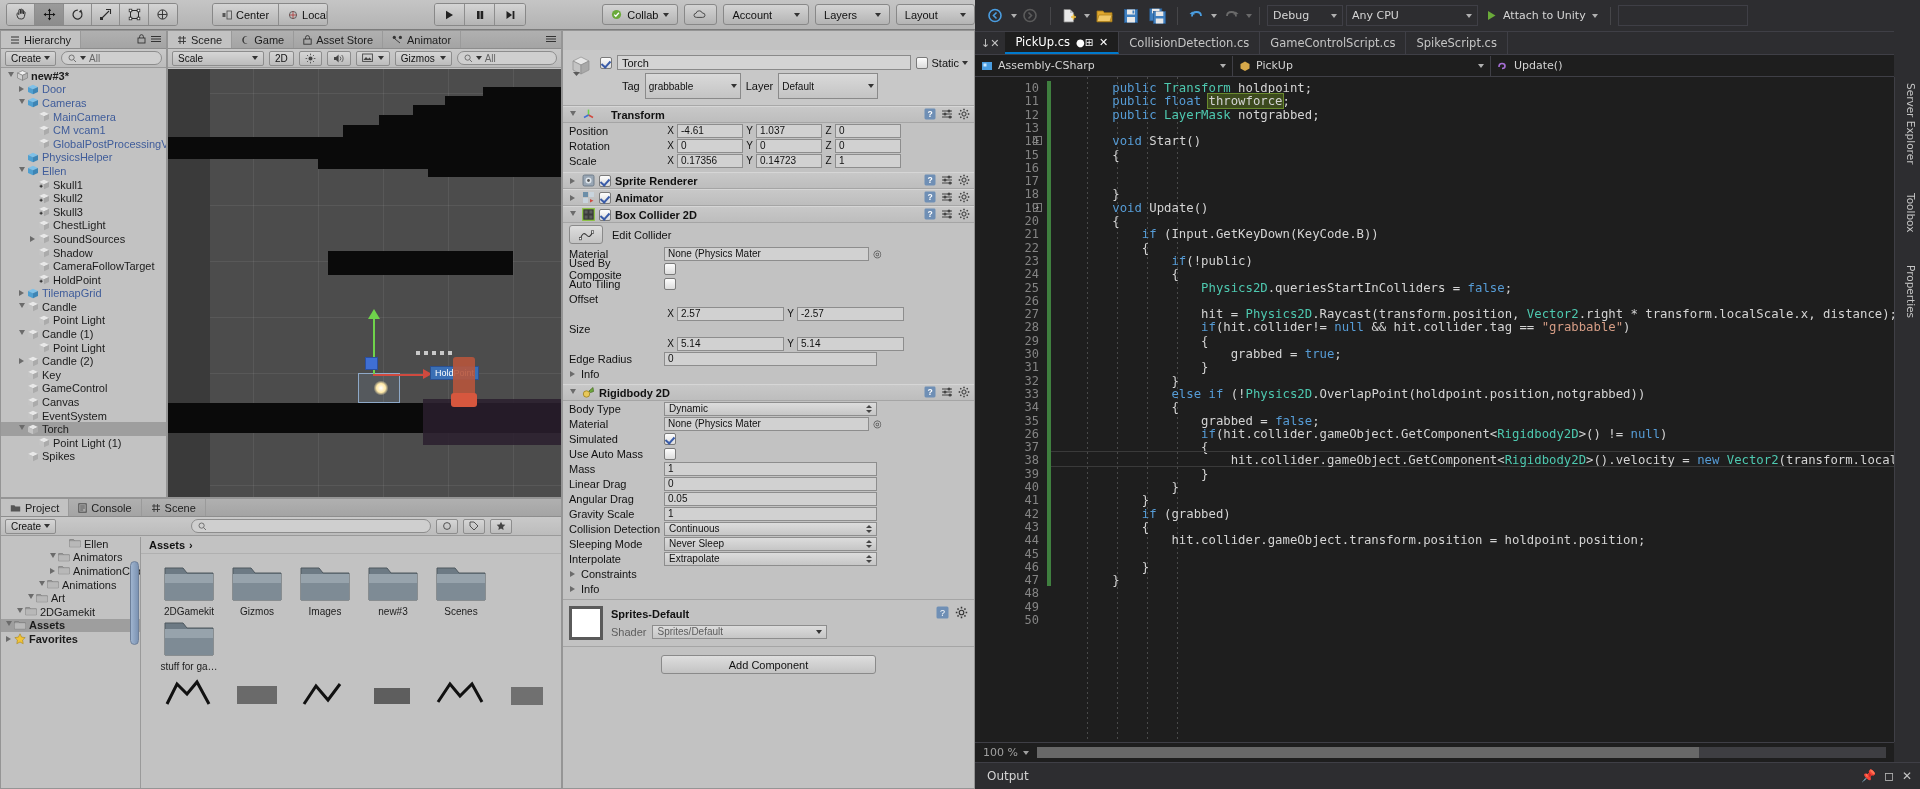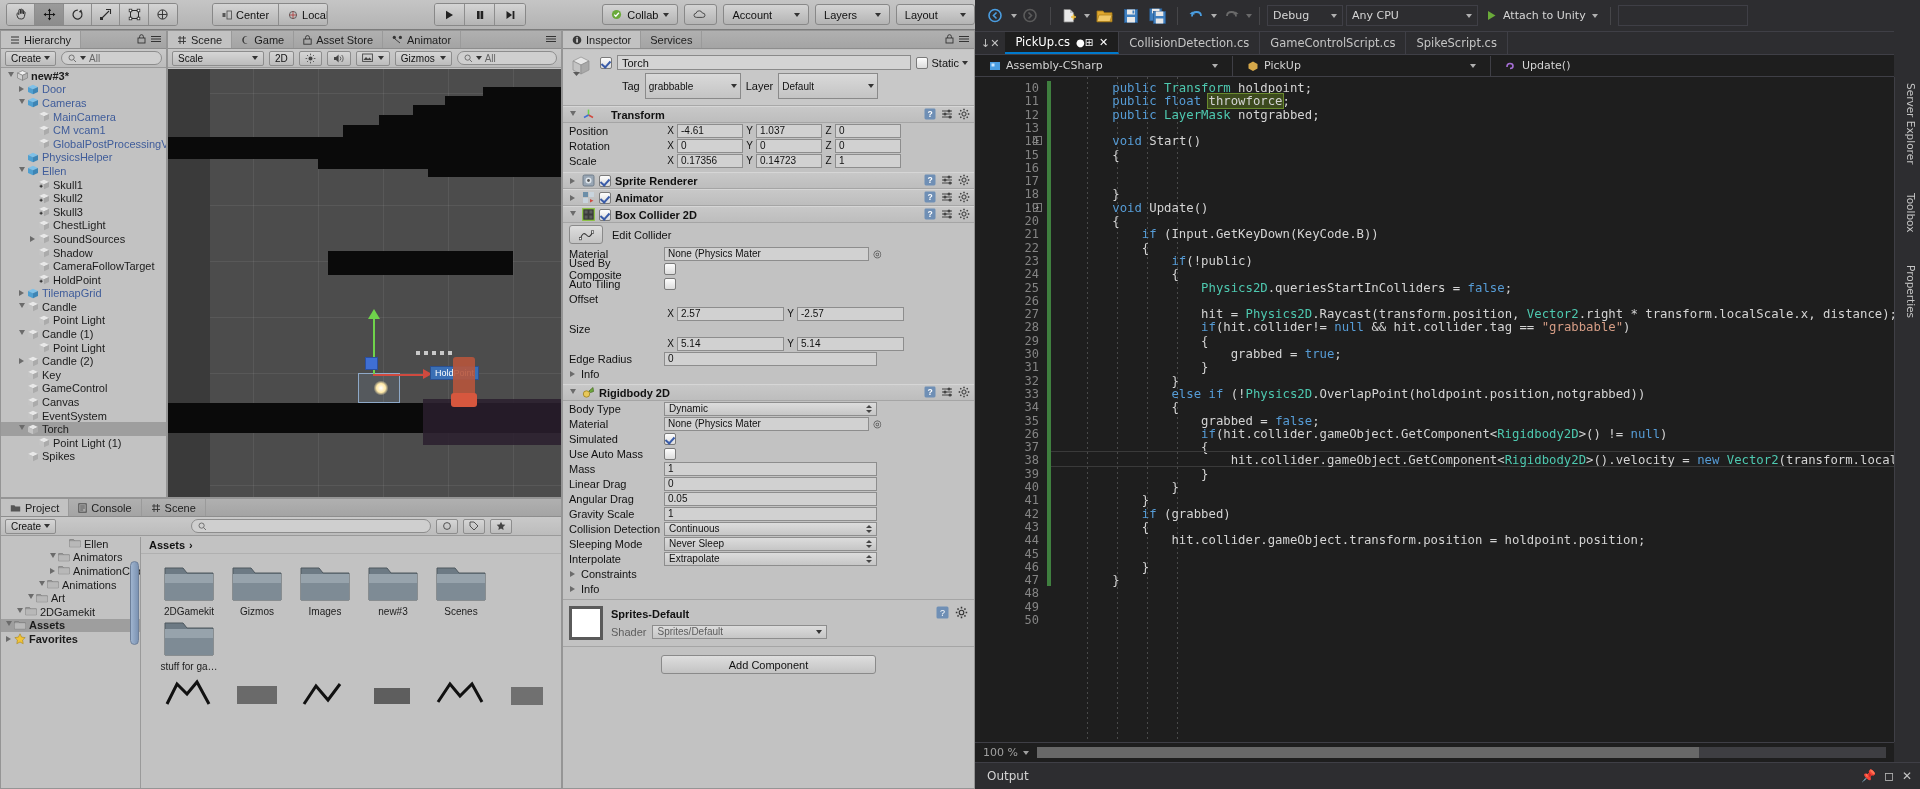--- a/index.html
+++ b/index.html
@@ -122,21 +122,21 @@
     font-family:"DejaVu Sans", sans-serif; }
   .vs-toolbar { height:32px; background:#2d2d30; display:flex; align-items:center; gap:3px; padding-left:10px; border-bottom:1px solid #3f3f46;}
   .vsb { height:22px; min-width:22px; display:flex; align-items:center; justify-content:center; padding:0 3px; cursor:pointer;}
   .vs-sep { width:1px; height:18px; background:#464649; margin:0 4px;}
   .vs-combo { height:21px; border:1px solid #3f3f46; background:#2d2d30; color:#d6d6d6; font-size:11px;
     display:flex; align-items:center; justify-content:space-between; padding:0 5px; cursor:pointer;}
   .vs-tabs { height:23px; background:#2d2d30; display:flex; align-items:stretch; border-bottom:1px solid #3f3f46;}
   .vtab { display:flex; align-items:center; gap:6px; padding:0 10px; font-size:11.5px; color:#c5c5c5; cursor:pointer; border-right:1px solid #3f3f46;}
   .vtab.active { background:#1e1e1e; color:#fff; border-bottom:2px solid #007acc; }
   .vs-navbar { height:22px; background:#1e1e1e; display:flex; align-items:center; border-bottom:1px solid #3f3f46; font-size:11px; color:#d4d4d4;}
-  .navcombo { height:20px; display:flex; align-items:center; gap:5px; padding:0 14px; border-right:1px solid #3f3f46; cursor:pointer; position:relative;}
+  .navcombo { height:20px; display:flex; align-items:center; gap:5px; padding:0 6px; border-right:1px solid #3f3f46; cursor:pointer; position:relative;}
   .code-area { position:absolute; left:0; top:77px; right:26px; bottom:47px; background:#1e1e1e; overflow:hidden;}
   .gutter { position:absolute; left:0; top:0; width:72px; height:100%; }
   .lnum { position:absolute; right:8px; font-size:12px; color:#858585; font-family:"DejaVu Sans Mono", monospace;}
   .codeline { position:absolute; left:78px; font-size:12.3px; font-family:"DejaVu Sans Mono", monospace; white-space:pre;}
   .k  { color:#569cd6; } 
   .t  { color:#4ec9b0; } 
   .s  { color:#d69d85; } 
   .pl { color:#d4d4d4; } 
   .hl { background:#3c4a1e; outline:1px solid #6a8a2e;}
   .changebar { position:absolute; left:72px; width:4px; background:#3f7f3f;}
@@ -987,46 +987,20 @@
                 <svg width="52" height="30" viewBox="0 0 52 30">
                   <rect x="10" y="9" width="32" height="18" fill="#707070"></rect>
                 </svg>
               </div>
             </div>
           </div>
       </div>
     </div>
 
     <div class="panel" id="inspector">
-      <div class="tabbar">
-        <div class="tab active">
-          <svg width="10" height="10" viewBox="0 0 10 10">
-              <circle cx="5" cy="5" r="4.3" fill="#3a3a3a"></circle>
-              <rect x="4.4" y="4" width="1.3" height="3.6" fill="#fff"></rect>
-              <rect x="4.4" y="2.2" width="1.3" height="1.3" fill="#fff"></rect>
-            </svg>
-          <span>Inspector</span>
-        </div>
-        <div class="tab">
-          <span>Services</span>
-        </div>
-        <div class="tab-icons">
-          <span>
-            <svg width="9" height="10" viewBox="0 0 9 10">
-                <rect x="1" y="4" width="7" height="5" fill="none" stroke="#333" stroke-width="0.9"></rect>
-                <path d="M2.6 4V2.6a1.9 1.9 0 013.8 0V4" fill="none" stroke="#333" stroke-width="0.9"></path>
-              </svg>
-          </span>
-          <span>
-            <svg width="12" height="10" viewBox="0 0 12 10">
-                <path d="M1 2.5h10M1 5h10M1 7.5h10" stroke="#333" stroke-width="1"></path>
-              </svg>
-          </span>
-        </div>
-      </div>
 
       <div class="i-body">
 
         <div class="i-head">
           <div style="width:26px;flex:0 0 26px;">
             <svg width="24" height="22" viewBox="0 0 24 22">
                 <path d="M4 6 L12 2 L20 6 L12 10 Z" fill="#e6e6e6" stroke="#8e8e8e" stroke-width="0.7"></path>
                 <path d="M4 6 L12 10 L12 19 L4 15 Z" fill="#c4c4c4" stroke="#8e8e8e" stroke-width="0.7"></path>
                 <path d="M20 6 L12 10 L12 19 L20 15 Z" fill="#a8a8a8" stroke="#8e8e8e" stroke-width="0.7"></path>
                 <path d="M4 17 l3.5 4 l3.5 -4z" fill="#5a5a5a"></path>

